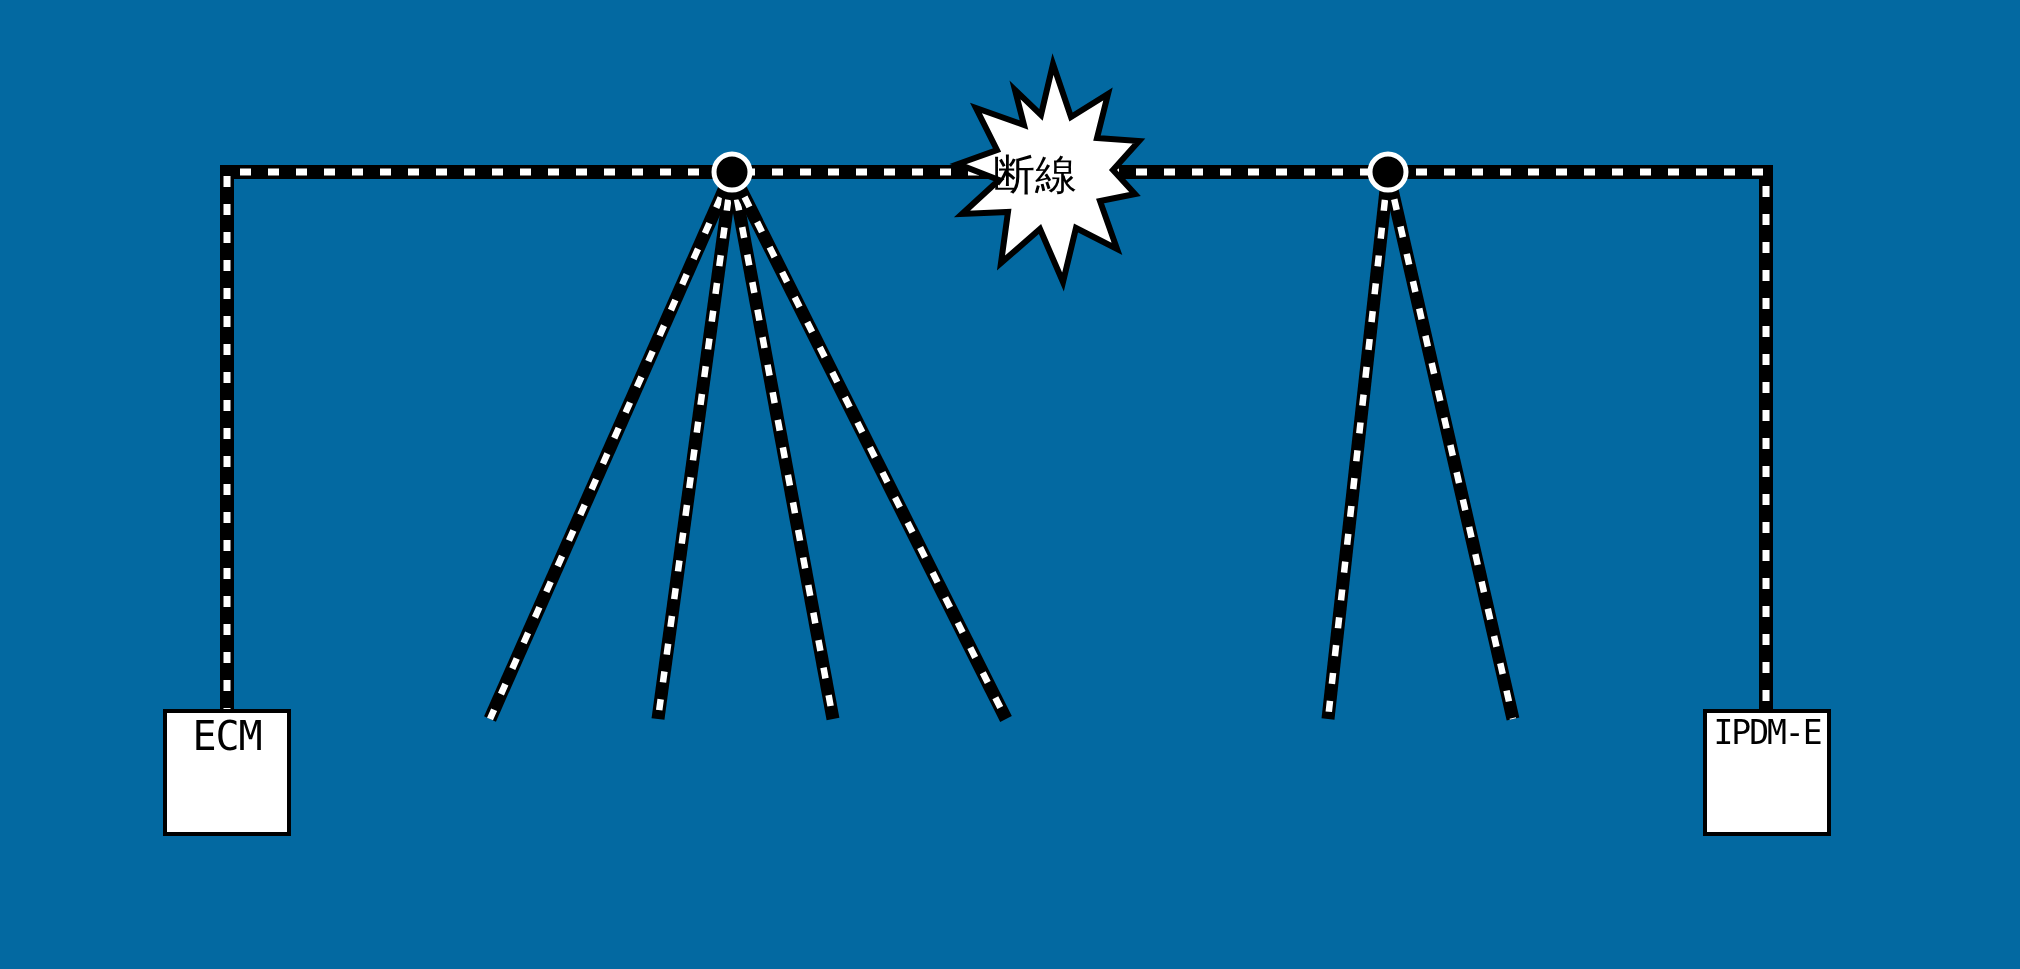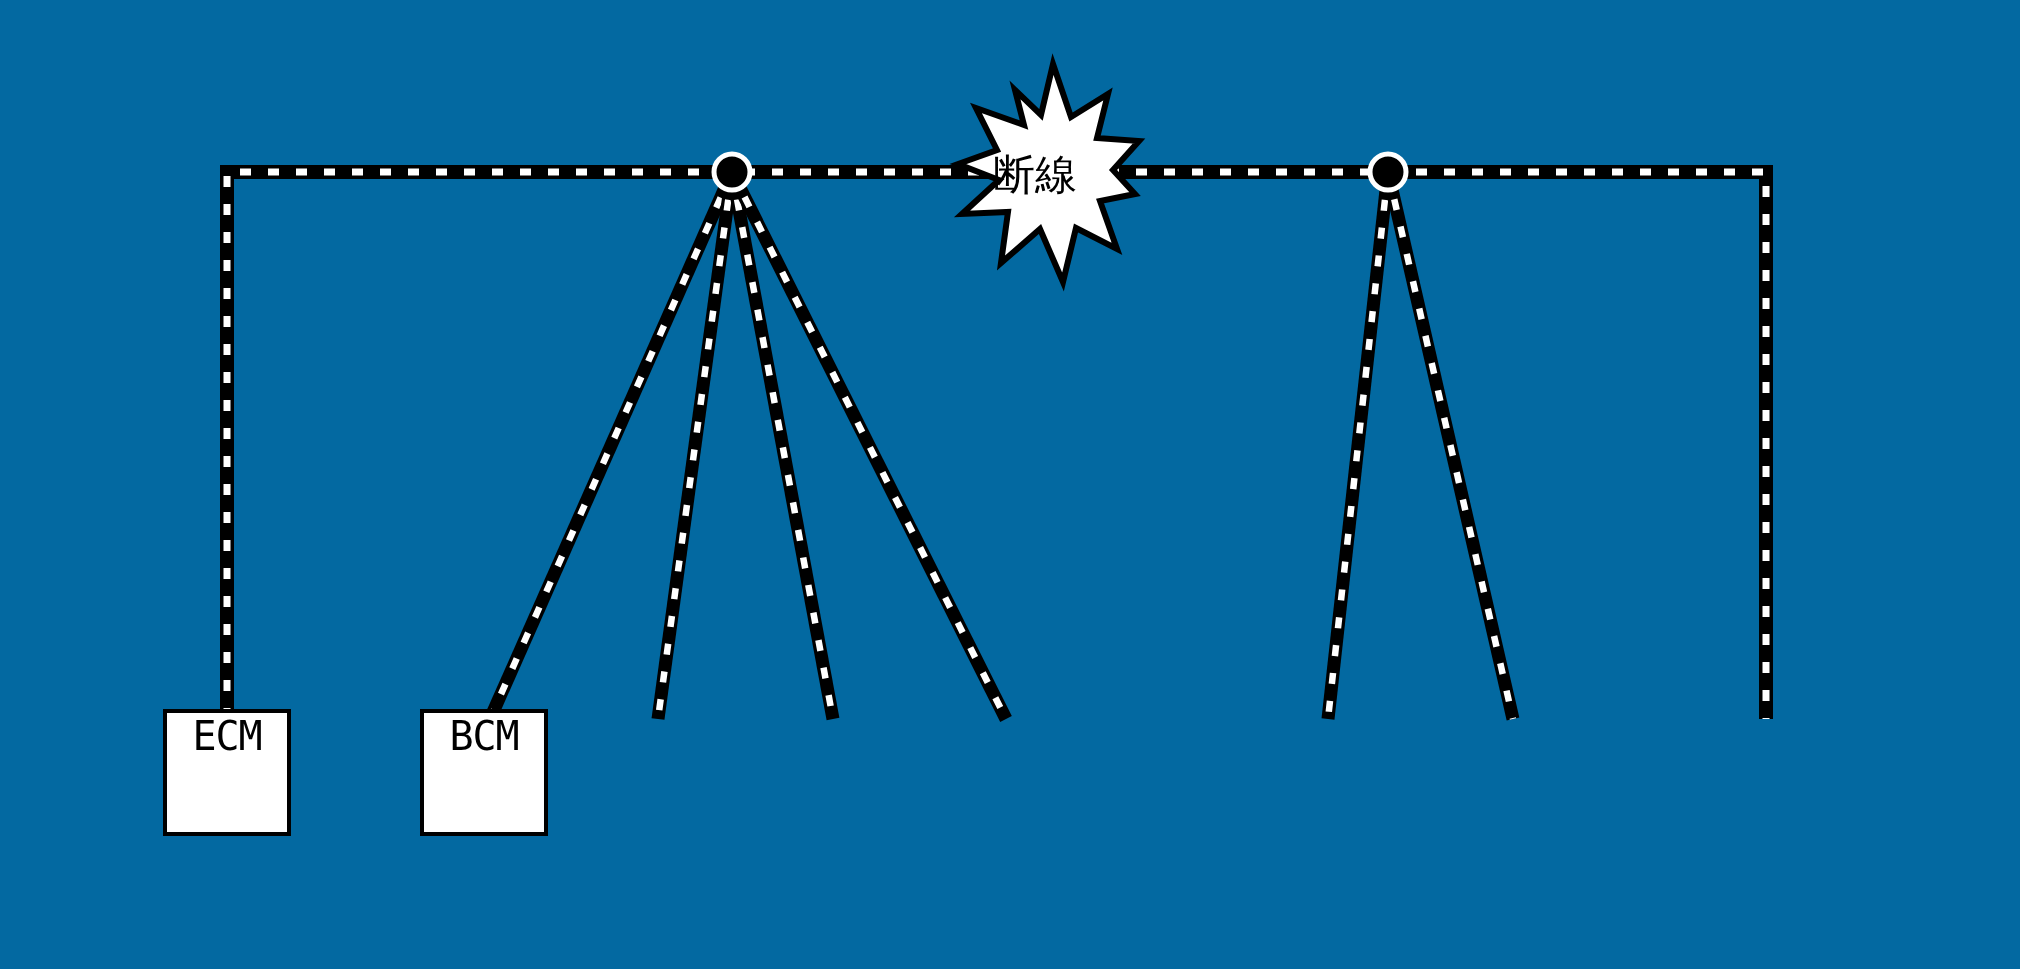--- a/index.html
+++ b/index.html
@@ -125,17 +125,17 @@
 
     <g>
       <polygon class="starburst-shape" points="1053,64 1071,117 1108,94 1097,138 1139,141 1113,170 1135,194 1100,201 1117,249 1076,228 1063,282 1040,229 1001,263 1008,212 962,214 999,180 958,164 997,150 976,108 1024,125 1015,90 1041,115"></polygon>
       <text class="starburst-text" x="1035" y="174">断線</text>
     </g>
   </svg>
 
   <div class="node-box" style="left:163px">
     <span class="node-label">ECM</span>
   </div>
-  <div class="node-box" style="left:420px">
-    <span class="node-label">BCM</span>
+  <div class="node-box" style="left:1703px">
+    <span class="node-label long">IPDM-E</span>
   </div>
 
 </div>
 
 </body></html>

